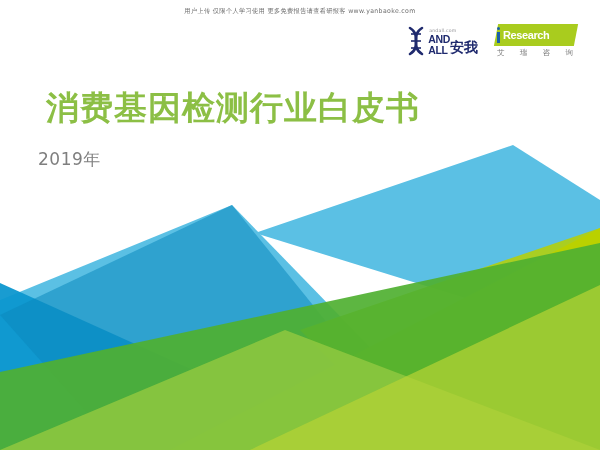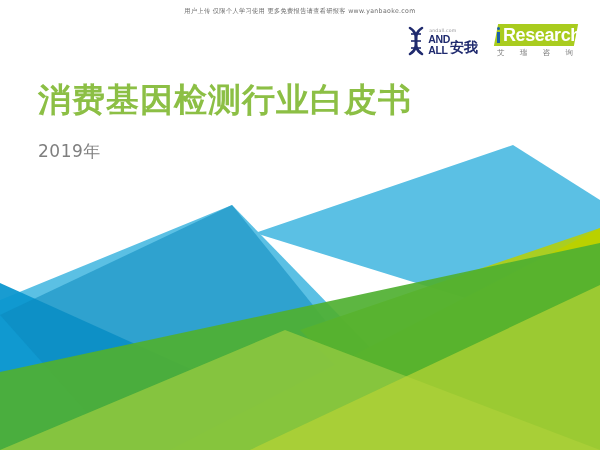--- a/index.html
+++ b/index.html
@@ -135,21 +135,21 @@
     width: 3.4px;
     height: 11px;
     background: #1c5fa8;
     z-index: 3;
   }
   .ir-research {
     position: absolute;
     left: 11px;
     top: 2px;
     font-family: "Liberation Sans", sans-serif;
-    font-size: 18px;
+    font-size: 11px;
     font-weight: bold;
     color: #ffffff;
     letter-spacing: -0.4px;
     line-height: 19px;
     z-index: 3;
   }
   .ir-cn {
     position: absolute;
     left: 5px;
     top: 24px;
@@ -170,21 +170,21 @@
     z-index: 6;
   }
   .main-title {
     font-family: "DejaVu Sans", sans-serif;
     font-size: 33px;
     font-weight: bold;
     color: #8cbf45;
     line-height: 40px;
     letter-spacing: 1px;
     white-space: nowrap;
-    margin: 8px;
+    margin: 16px;
   }
   .subtitle {
     margin: 8px;
     margin-top: 20px;
     font-family: "DejaVu Sans", sans-serif;
     font-size: 17px;
     color: #7f7f7f;
     letter-spacing: 0.5px;
     line-height: 22px;
   }

